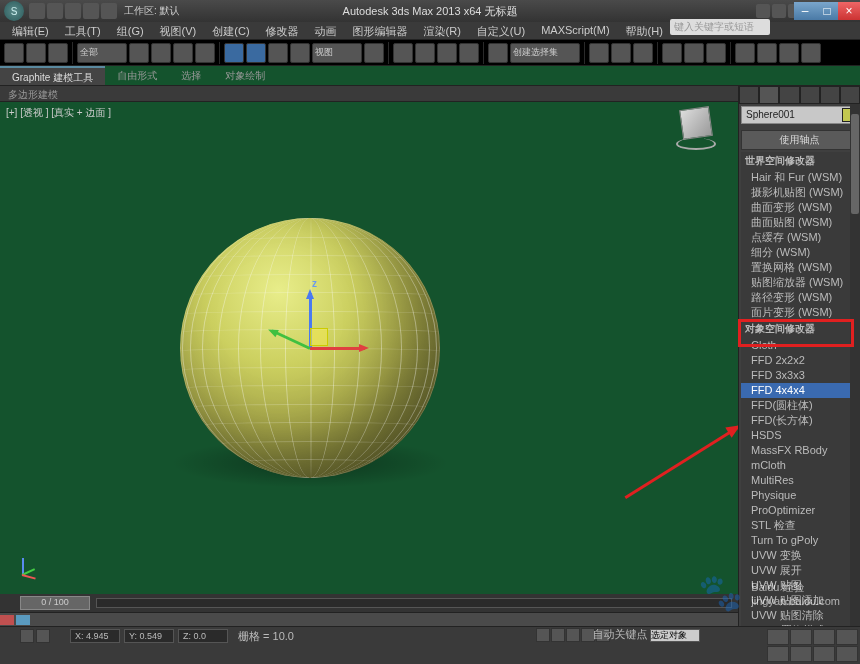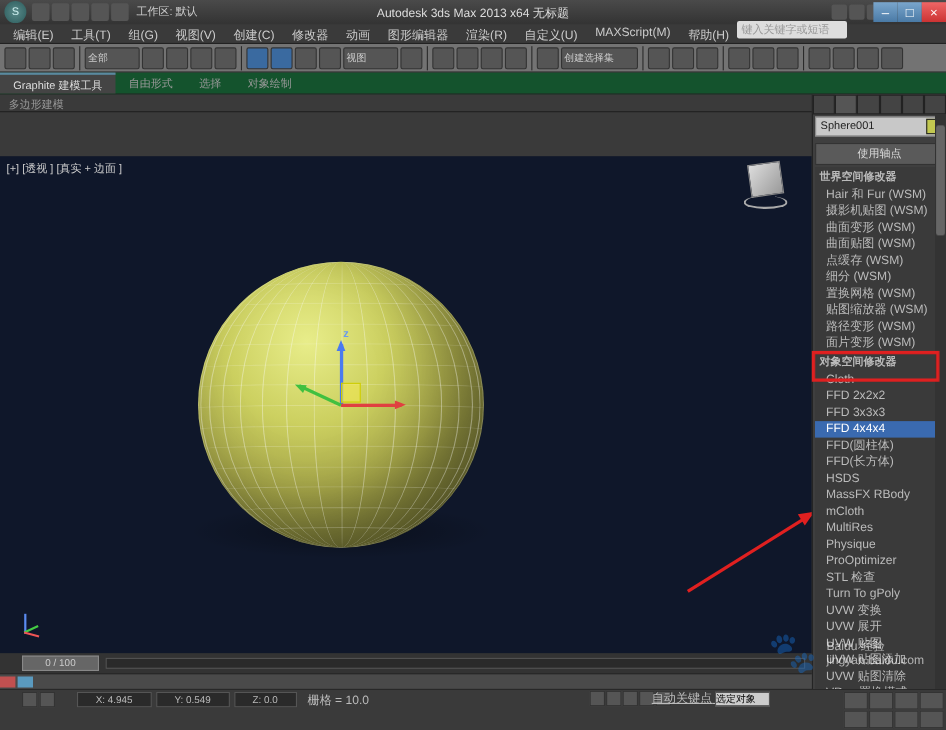--- a/index.html
+++ b/index.html
@@ -11,30 +11,30 @@
 .titlebar .title { position:absolute; left:50%; transform:translateX(-50%); font-size:11px; color:#ddd; }
 .titlebar .search { position:absolute; right:90px; width:100px; height:16px; background:#ddd; border-radius:2px; font-size:10px; color:#999; padding:1px 4px;margin-top:32px; }
 .titlebar .help-icons { position:absolute; right:58px; display:flex; gap:2px; }
 .titlebar .help-icons span { width:14px; height:14px; background:#555; border-radius:2px; }
 .winbtns { position:absolute; right:0; display:flex; }
 .winbtns div { width:22px; height:18px; display:flex; align-items:center; justify-content:center; font-size:12px; }
 .winbtns .min,.winbtns .max { background:linear-gradient(#7aa6cc,#4a7aa6); color:#fff; }
 .winbtns .close { background:linear-gradient(#e66,#c33); color:#fff; }
 .menubar { height:18px; background:#3a3a3a; display:flex; padding-left:4px; border-bottom:1px solid #222; }
 .menubar span { padding:2px 8px; color:#ccc; font-size:11px; cursor:pointer; }
-.toolbar { height:26px; background:#737373; display:flex; align-items:center; padding:0 4px; gap:2px; border-bottom:1px solid #222; }
+.toolbar { height:26px; background:#000000; display:flex; align-items:center; padding:0 4px; gap:2px; border-bottom:1px solid #222; }
 .tbtn { width:20px; height:20px; background:#555; border:1px solid #333; border-radius:2px; flex-shrink:0; }
 .tbtn.active { background:#3a6aa0; }
 .tbtn.wide { width:50px; font-size:9px; color:#ccc; display:flex; align-items:center; padding:0 2px; }
 .tsep { width:1px; height:22px; background:#2a2a2a; margin:0 2px; }
 .ribbon { height:20px; background:#14532d; display:flex; border-bottom:1px solid #222; }
 .rtab { padding:3px 12px; color:#999; font-size:10px; cursor:pointer; }
 .rtab.active { background:#444; color:#ddd; border-top:2px solid #5a8aa0; }
 .subbar { height:16px; background:#3a3a3a; padding:2px 8px; color:#999; font-size:10px; border-bottom:1px solid #222; }
-.viewport-area { position:absolute; top:102px; left:0; right:122px; bottom:70px; background:#0f172a;margin-top:40px; }
+.viewport-area { position:absolute; top:102px; left:0; right:122px; bottom:70px; background:#14532d; }
 .viewport-label { position:absolute; top:4px; left:6px; color:#ccc; font-size:10px; }
 .viewcube { position:absolute; top:6px; right:20px; width:44px; height:44px; }
 .viewcube .cube { width:30px; height:30px; margin:0 auto; background:linear-gradient(135deg,#ddd,#999); border:1px solid #888; transform:rotate(-8deg); }
 .viewcube .ring { position:absolute; bottom:2px; left:50%; transform:translateX(-50%); width:40px; height:12px; border:2px solid #aaa; border-radius:50%; border-top:none; }
 .axis-small { position:absolute; bottom:10px; left:10px; width:40px; height:40px; }
 .axis-small .z { position:absolute; bottom:8px; left:12px; width:2px; height:18px; background:#5a8af0; }
 .axis-small .y { position:absolute; bottom:8px; left:12px; width:14px; height:2px; background:#4c4; transform:rotate(-25deg); transform-origin:left; }
 .axis-small .x { position:absolute; bottom:8px; left:12px; width:14px; height:2px; background:#e55; transform:rotate(15deg); transform-origin:left; }
 .sphere-group { position:absolute; top:50%; left:42%; transform:translate(-50%,-50%); }
 .shadow { position:absolute; width:280px; height:50px; background:radial-gradient(ellipse,rgba(0,0,0,0.35),transparent 70%); bottom:-10px; left:-10px; }
@@ -70,33 +70,33 @@
 .timeslider { position:absolute; bottom:52px; left:0; right:122px; height:18px; background:#333; display:flex; align-items:center; }
 .timeslider .handle { width:70px; height:14px; background:#666; border:1px solid #888; margin-left:20px; font-size:9px; color:#ccc; text-align:center; }
 .timeslider .track { flex:1; height:10px; background:#2a2a2a; margin:0 6px; border:1px solid #555; }
 .track-ruler { position:absolute; bottom:38px; left:0; right:122px; height:14px; background:#4a4a4a; border-top:1px solid #222; }
 .track-ruler .colorL { position:absolute; left:0; top:2px; width:14px; height:10px; background:#c05050; }
 .track-ruler .colorR { position:absolute; left:16px; top:2px; width:14px; height:10px; background:#5a9abf; }
 .statusbar { position:absolute; bottom:0; left:0; right:0; height:38px; background:#3a3a3a; border-top:1px solid #222; display:flex; }
 .status-top { position:absolute; top:0; left:0; right:0; height:18px; display:flex; align-items:center; font-size:10px; color:#bbb; }
 .status-top .sel { background:#999; color:#222; padding:1px 6px; margin-left:70px; width:170px; }
 .status-top .coord { display:flex; gap:4px; margin-left:20px; }
-.status-top .coord span { background:#2a2a2a; padding:1px 16px; border:1px solid #555; min-width:50px; font-size:9px; }
+.status-top .coord span { background:#2a2a2a; padding:1px 4px; border:1px solid #555; min-width:50px; font-size:9px; }
 .status-top .grid { margin-left:10px; }
 .status-bot { position:absolute; bottom:0; left:0; right:0; height:20px; display:flex; align-items:center; font-size:10px; color:#bbb; }
 .status-bot .tag { background:#bbb; color:#222; padding:2px 4px; margin-left:2px; }
 .status-bot .prompt { background:#999; color:#222; padding:2px 6px; margin-left:4px; width:380px; }
 .nav-icons { position:absolute; right:2px; bottom:2px; display:grid; grid-template-columns:repeat(4,22px); gap:1px; }
 .nav-icons div { width:22px; height:16px; background:#555; border:1px solid #333; }
 .watermark { position:absolute; right:20px; bottom:50px; color:rgba(255,255,255,0.6); font-size:18px; display:flex; align-items:center; gap:8px; }
 .watermark .paw { font-size:36px; color:rgba(255,255,255,0.45); }
 .watermark .txt small { display:block; font-size:11px; }
 .sbtn { width:14px; height:14px; background:#555; border:1px solid #333; display:inline-block; }
 .anim-controls { position:absolute; right:250px; top:1px; display:flex; gap:1px; }
-.key-area { position:absolute; right:160px; top:0; font-size:9px; color:#bbb;text-decoration:underline; }
+.key-area { position:absolute; right:160px; top:0; font-size:9px; color:#bbb; }
 .key-area input { width:50px; height:13px; background:#ccc; border:1px solid #555; font-size:9px; }
 .addtime { position:absolute; left:480px; top:1px; font-size:10px; color:#bbb; }
 .addtime:before { content:""; display:inline-block; width:10px; height:10px; border:1px solid #888; margin-right:3px; vertical-align:middle; }
 </style>
 </head>
 <body>
 
 <div class="titlebar">
   <div class="logo">S</div>
   <div class="qbtn"></div>

